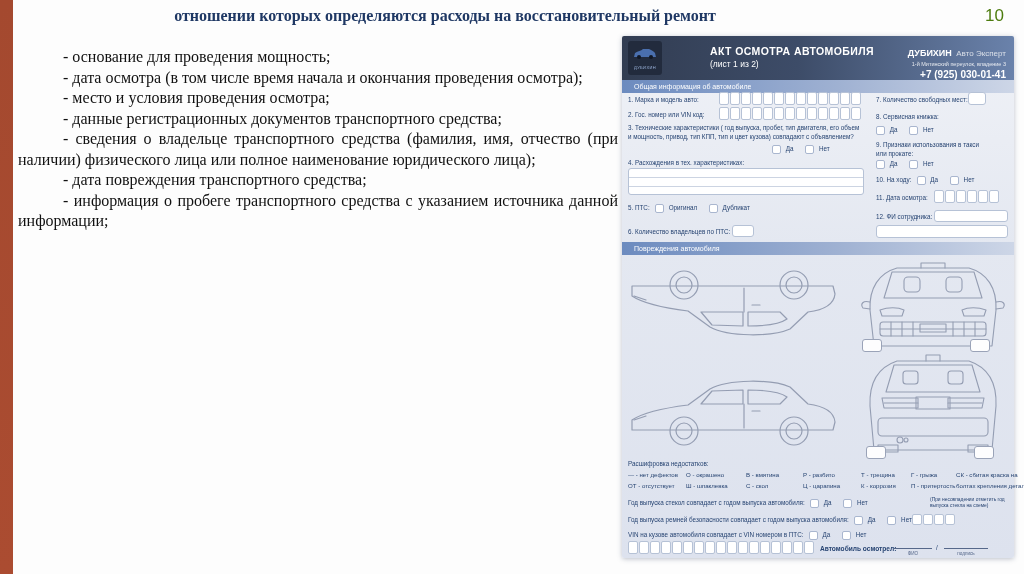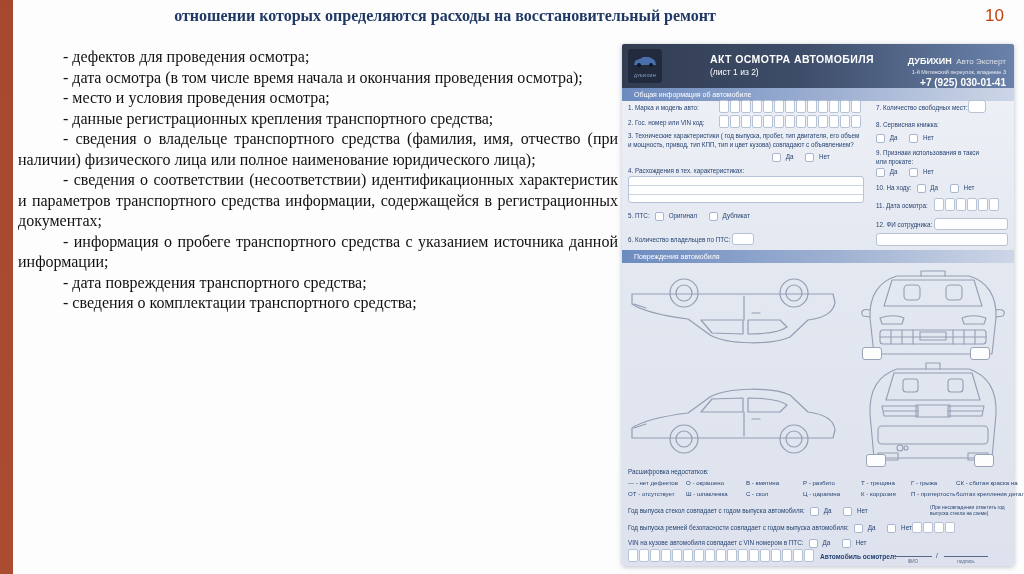--- a/index.html
+++ b/index.html
@@ -1,31 +1,31 @@
 <!DOCTYPE html>
 <html><head>
 <meta charset="utf-8">
 <style>
   html,body{margin:0;padding:0;}
   body{width:1024px;height:574px;position:relative;background:#fdfdfd;overflow:hidden;
        font-family:"Liberation Serif",serif;}
   .red-bar{position:absolute;left:0;top:0;width:13px;height:574px;
            background:linear-gradient(180deg,#a4492f,#ab4c31);}
-  .page-number{position:absolute;top:6px;right:20px;color:#c2410c;
+  .page-number{position:absolute;top:6px;right:20px;color:#4d7c0f;
                font-family:"Liberation Sans",sans-serif;font-size:17px;}
   .slide-title{position:absolute;top:5px;left:70px;width:750px;text-align:center;
                color:#1f3864;font-weight:bold;font-size:16px;line-height:21px;}
   .body-text{position:absolute;left:18px;top:47px;width:600px;color:#111;
              font-size:16px;line-height:20.5px;text-align:justify;}
   .body-text p{margin:0;}
   .body-text p.para{text-indent:50px;}
   .body-text p.item{text-indent:45px;}
 
   
-  .form{position:absolute;left:622px;top:44px;width:392px;height:522px;
+  .form{position:absolute;left:622px;top:36px;width:392px;height:522px;
         background:linear-gradient(180deg,#f0f2f7 0%,#e4e8f1 40%,#dde2ee 100%);
         box-shadow:0 1px 5px rgba(70,80,110,.35);border-radius:2px;
         font-family:"Liberation Sans",sans-serif;color:#274472;}
   .form *{box-sizing:border-box;}
   .fh{position:absolute;left:0;top:0;width:100%;height:44px;border-radius:2px 2px 0 0;
       background:linear-gradient(90deg,#323d52 0%,#3d4c68 45%,#6a82ab 100%);color:#fff;}
   .logo{position:absolute;left:6px;top:5px;width:34px;height:34px;background:#222b3d;
         border-radius:3px;text-align:center;padding-top:4px;}
   .logo .logo-label{display:block;font-size:4px;color:#9db6de;letter-spacing:.4px;margin-top:2px;}
   .hdr-center{position:absolute;left:88px;top:9px;}
@@ -68,29 +68,27 @@
 <body>
 
 <div class="red-bar"></div>
 <div class="page-number">10</div>
 
 <div class="slide-title">
   <div>отношении которых определяются расходы на восстановительный ремонт</div>
 </div>
 
 <div class="body-text">
-  <p class="item">- дефектов для проведения осмотра;</p>
+  <p class="item">- основание для проведения мощность;</p>
   <p class="item">- дата осмотра (в том числе время начала и окончания проведения осмотра);</p>
   <p class="item">- место и условия проведения осмотра;</p>
-  <p class="item">- данные регистрационных крепления транспортного средства;</p>
+  <p class="item">- данные регистрационных документов транспортного средства;</p>
   <p class="item">- сведения о владельце транспортного средства (фамилия, имя, отчество (при наличии) физического лица или полное наименование юридического лица);</p>
-  <p class="item">- сведения о соответствии (несоответствии) идентификационных характеристик и параметров транспортного средства информации, содержащейся в регистрационных документах;</p>
+  <p class="item">- дата повреждения транспортного средства;</p>
   <p class="item">- информация о пробеге транспортного средства с указанием источника данной информации;</p>
-  <p class="item">- дата повреждения транспортного средства;</p>
-  <p class="item">- сведения о комплектации транспортного средства;</p>
 </div>
 
 <div class="form">
 
   <div class="fh">
     <div class="logo">
       <svg width="24" height="12" viewBox="0 0 24 12">
         <path d="M1 10 L2 6 C5 4 8 4 10 2 L16 2 C19 3 21 5 22 6 L23 10 Z" fill="#4a6fae"></path>
         <circle cx="6" cy="10" r="2" fill="#111826"></circle>
           <circle cx="18" cy="10" r="2" fill="#111826"></circle>

